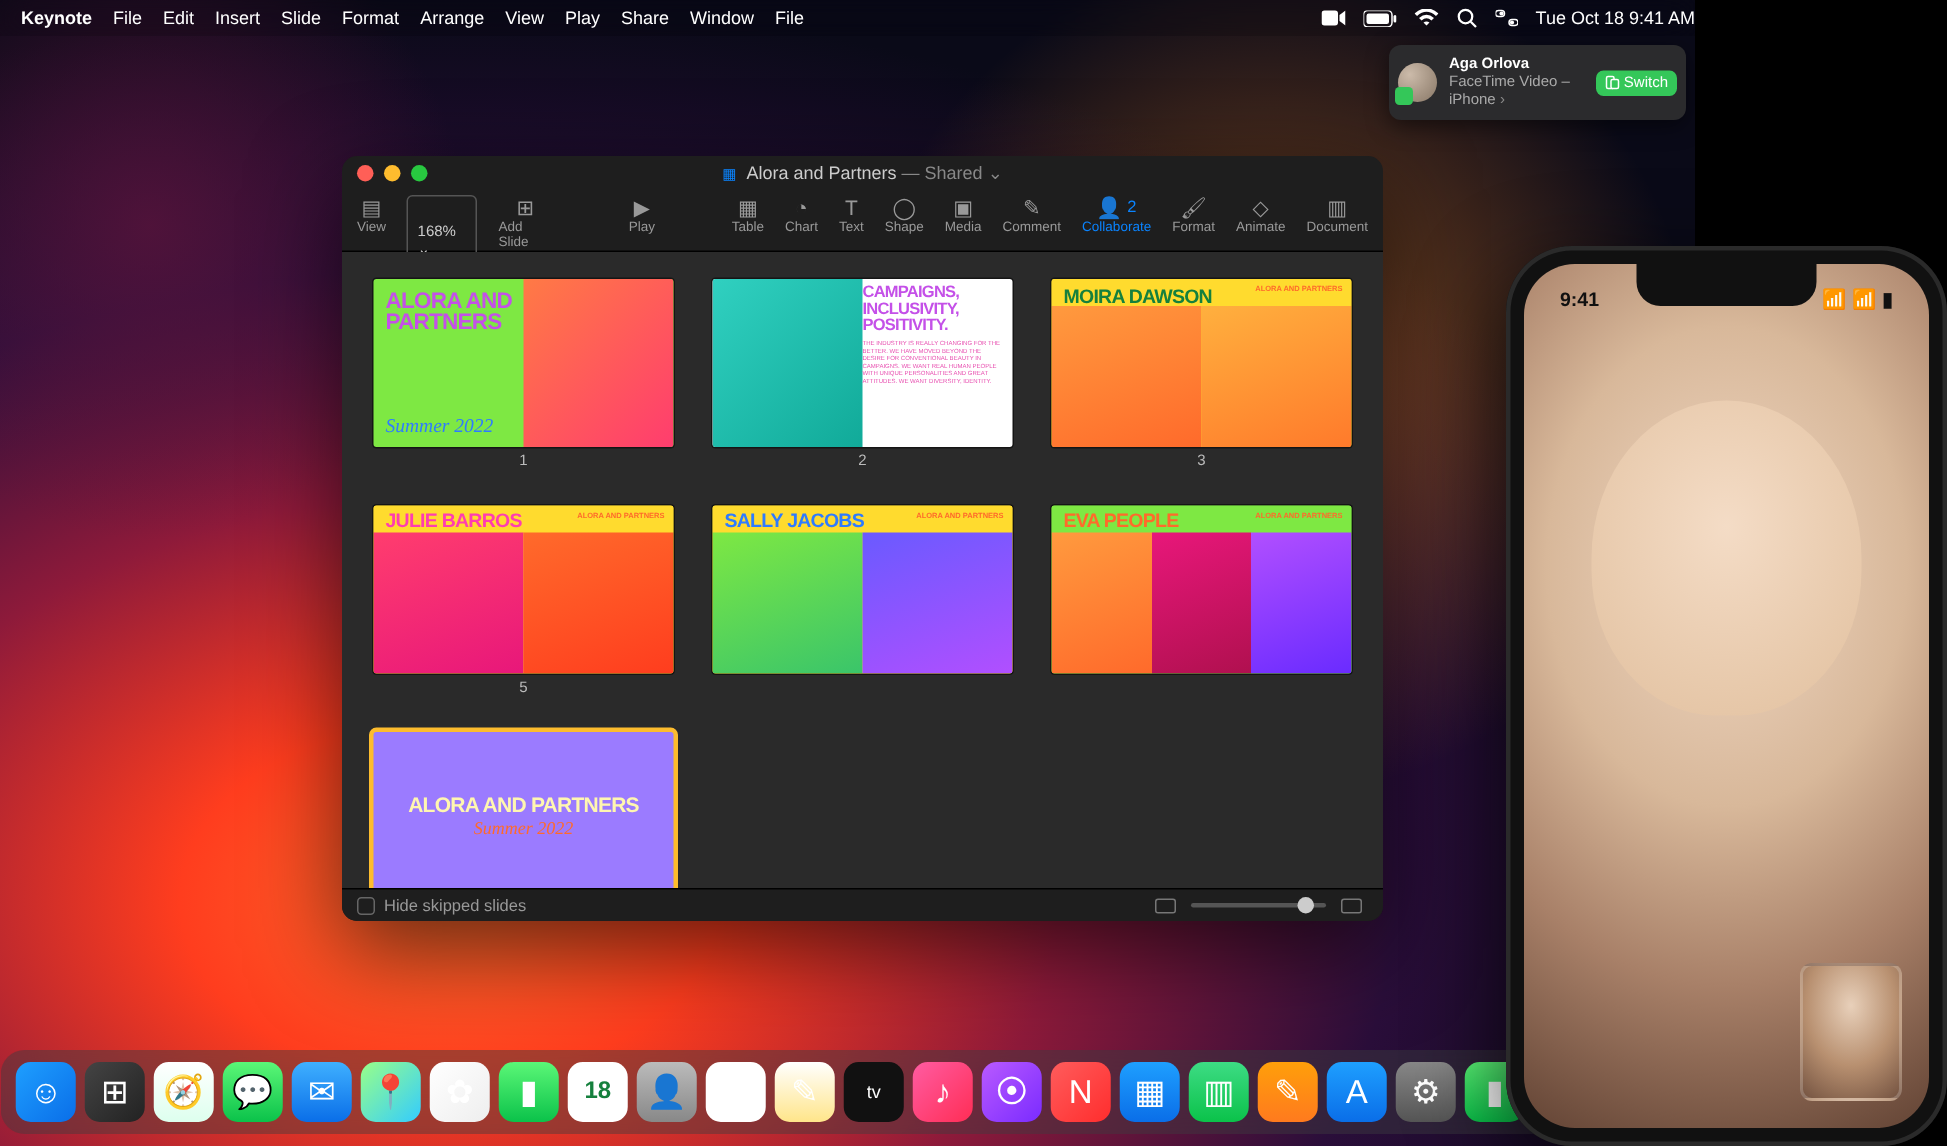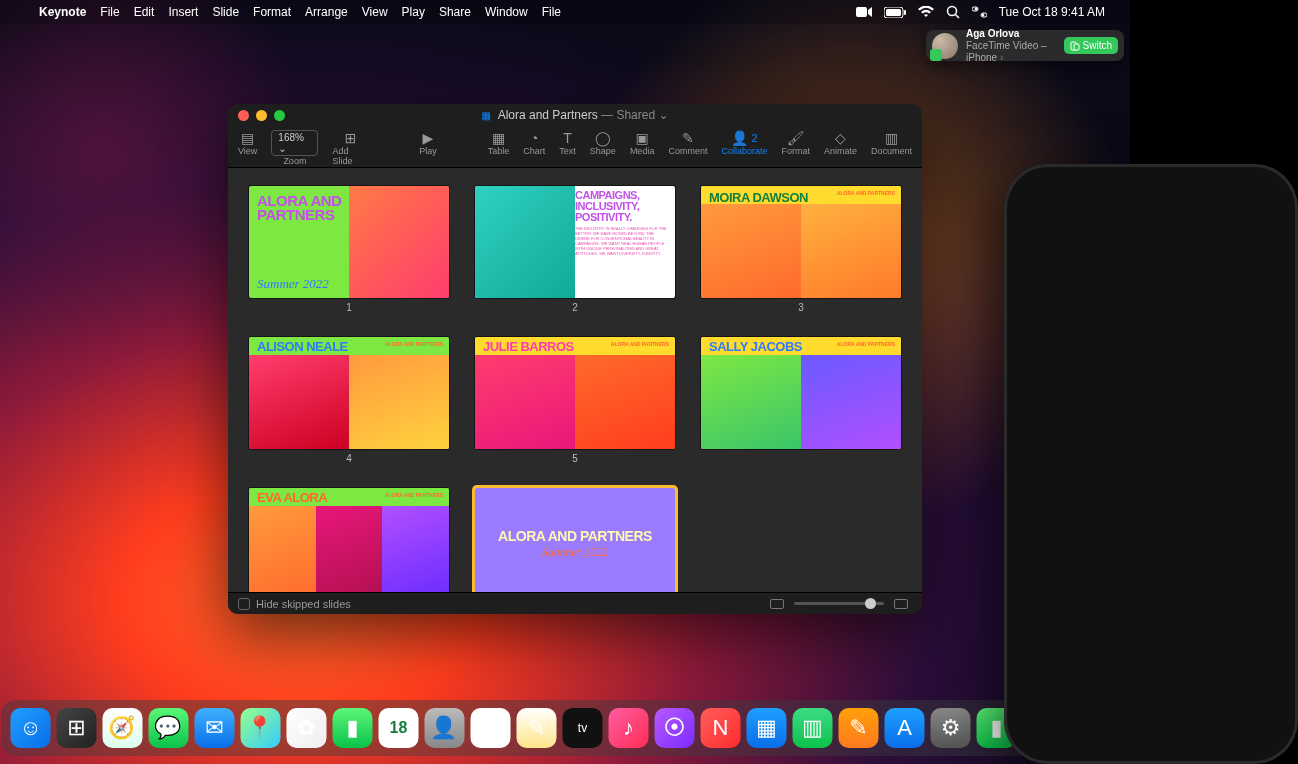--- a/index.html
+++ b/index.html
@@ -23,38 +23,38 @@
   position:absolute;
   inset:0;
   background:
     radial-gradient(circle 400px at 850px 250px, rgba(255,140,40,.5), transparent 70%),
     radial-gradient(circle 300px at 100px 150px, rgba(90,20,60,.8), transparent 70%);
 }
 .menubar {
   position: absolute; top:0; left:0; right:0;
   height: 24px;
   display:flex; align-items:center;
-  padding: 0 25px;
+  padding: 0 0;
   color: #fff;
   font-size: 12px;
   background: rgba(0,0,0,.12);
   backdrop-filter: blur(10px);
   z-index: 100;
 }
 .menubar .apple { font-size:14px; margin-right:14px; }
 .menubar .app { font-weight:700; margin-right:14px; }
 .menubar .mi { margin-right:14px; cursor:default; }
 .menubar .spacer{ flex:1; }
 .menubar .ri { margin-left:12px; display:inline-flex; align-items:center; }
 .menubar .clock { margin-left:12px; }
 
 .handoff {
   position:absolute;
   top: 30px; right: 6px;
-  width: 198px; height: 31px;
+  width: 198px; height: 50px;
   background: #2b2b2d;
   border-radius: 8px;
   display:flex; align-items:center;
   padding: 4px 6px;
   z-index: 120;
   box-shadow: 0 4px 14px rgba(0,0,0,.5);
 }
 .handoff .avatar{
   width:26px;height:26px;border-radius:50%;background: radial-gradient(circle at 30% 30%, #cba, #876);
   position:relative;
@@ -100,21 +100,21 @@
   height:42px; display:flex; align-items:flex-start; padding:2px 10px 0;
   border-bottom:1px solid #000;
 }
 .tb-item{
   display:flex; flex-direction:column; align-items:center;
   color:#999; font-size:9px; margin-right:14px; cursor:default;
   padding-top:2px;
 }
 .tb-item .ic{ font-size:14px; height:16px; display:flex;align-items:center;}
 .tb-item.zoom{ flex-direction:column; }
-.tb-item.zoom .zbox{ border:1px solid #555; border-radius:4px; padding:1px 6px; color:#ccc; font-size:10px;}
+.tb-item.zoom .zbox{ border:1px solid #555; border-radius:4px; padding:18px 6px; color:#ccc; font-size:10px;}
 .tb-spacer{ flex:1; }
 .tb-item.collab{ color:#0a84ff; }
 .tb-item.collab .ic{ display:flex; gap:3px; align-items:center;}
 .tb-item.collab .n{ font-size:11px;}
 
 .canvas{
   flex:1; background:#2a2a2a; padding:18px 18px 6px;
   overflow:hidden;
 }
 .grid{
@@ -458,30 +458,20 @@
           <div class="slide s3">
               <div class="band" style="background:#ffdb2e"></div>
               <div class="cap">MOIRA DAWSON</div>
               <div class="tag">ALORA AND PARTNERS</div>
               <div class="half l"></div>
               <div class="half r"></div>
             </div>
           <div class="snum">3</div>
         </div>
         <div class="slidewrap">
-          <div class="slide s4">
-              <div class="band" style="background:#7ee843"></div>
-              <div class="cap">ALISON NEALE</div>
-              <div class="tag">ALORA AND PARTNERS</div>
-              <div class="half l"></div>
-              <div class="half r"></div>
-            </div>
-          <div class="snum">4</div>
-        </div>
-        <div class="slidewrap">
           <div class="slide s5">
               <div class="band" style="background:#ffdb2e"></div>
               <div class="cap">JULIE BARROS</div>
               <div class="tag">ALORA AND PARTNERS</div>
               <div class="half l"></div>
               <div class="half r"></div>
             </div>
           <div class="snum">5</div>
         </div>
         <div class="slidewrap">
@@ -490,21 +480,21 @@
               <div class="cap">SALLY JACOBS</div>
               <div class="tag">ALORA AND PARTNERS</div>
               <div class="half l"></div>
               <div class="half r"></div>
             </div>
 
         </div>
         <div class="slidewrap">
           <div class="slide s8">
               <div class="band" style="background:#7ee843"></div>
-              <div class="cap">EVA ALORA</div>
+              <div class="cap">EVA PEOPLE</div>
               <div class="tag">ALORA AND PARTNERS</div>
               <div class="third a"></div>
               <div class="third b"></div>
               <div class="third c"></div>
             </div>
 
         </div>
         <div class="slidewrap">
           <div class="slide s9 sel">
               <div class="cap">ALORA AND PARTNERS</div>
@@ -552,15 +542,23 @@
     <div class="dki ft2 badge">▮</div>
     <div class="dksep"></div>
     <div class="dki folder">⬇</div>
     <div class="dki trash">🗑</div>
   </div>
 
 </div>
 
 <div class="phone">
   <div class="frame">
+    <div class="screen">
+      <div class="sb">
+        <span>9:41</span>
+        <span>📶 📶 ▮</span>
+      </div>
+      <div class="face"></div>
+      <div class="pip"></div>
+    </div>
     <div class="notch"></div>
   </div>
 </div>
 
 </body></html>

